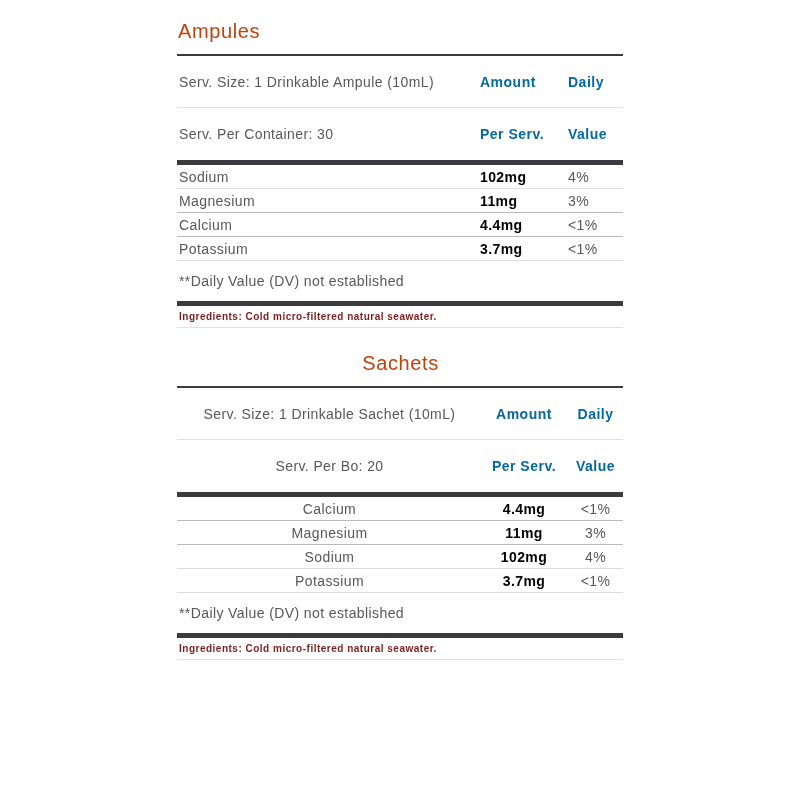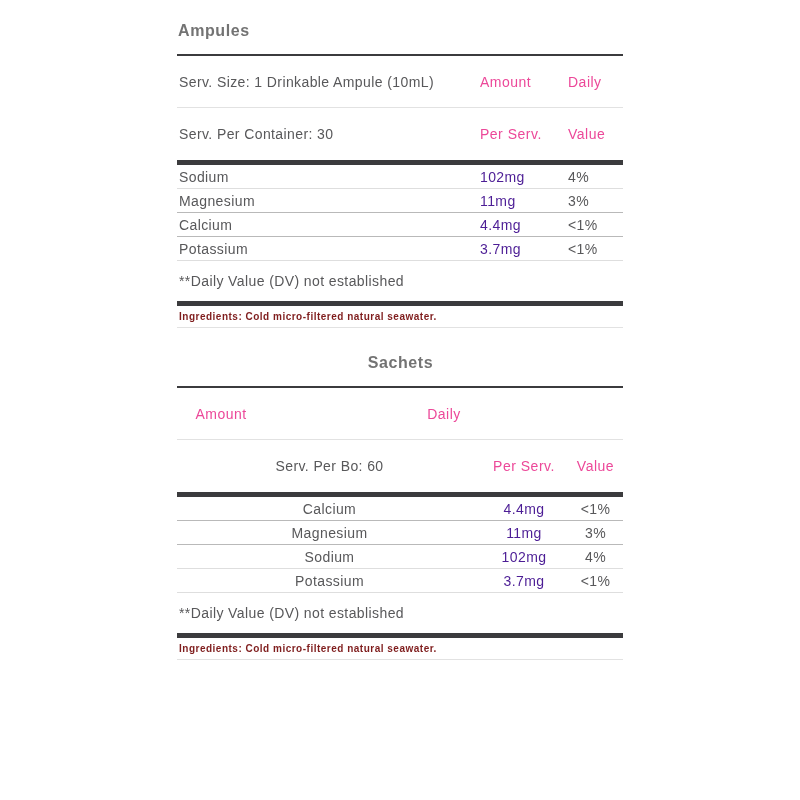--- a/index.html
+++ b/index.html
@@ -14,49 +14,49 @@
     width: 446px;
     margin: 0 auto;
     padding-top: 16px;
     color: #58585a;
   }
 
   .facts-table { width: 100%; }
   .facts-table.second { margin-top: 20px; text-align: center; }
 
   .table-title {
-    font-size: 16px;
+    font-size: 20px;
     line-height: 30px;
-    font-weight: 700;
+    font-weight: 400;
     letter-spacing: 0.6px;
-    color: #737373;
+    color: #c2410c;
     padding-left: 1px;
   }
   .title-rule {
     height: 2px;
     background: #3b3b3d;
     margin-top: 8px;
   }
 
   .row {
     display: flex;
     align-items: center;
     height: 24px;
     font-size: 14px;
     letter-spacing: 0.4px;
   }
   .row .cell-name   { flex: 0 0 303px; padding-left: 2px; color: #58585a; }
-  .row .cell-amount { flex: 0 0 88px;  color: #4c1d95; }
+  .row .cell-amount { flex: 0 0 88px;  color: #000000; font-weight: bold; }
   .row .cell-daily  { flex: 1;         color: #58585a; }
 
   .row.header-row { height: 52px; }
   .row.header-row .cell-amount,
   .row.header-row .cell-daily {
-    font-weight: 400;
-    color: #ec4899;
+    font-weight: 700;
+    color: #0369a1;
     letter-spacing: 0.5px;
   }
   .thin-rule-row { border-bottom: 1px solid #e2e2e2; }
 
   .thick-bar { height: 5px; background: #3b3b3d; }
 
   .nutrient-row { border-bottom: 1px solid #b9b9b9; }
   .nutrient-row.light-sep { border-bottom-color: #dedede; }
 
   .footnote-row {
@@ -130,26 +130,27 @@
     <div class="thick-bar"></div>
 
     <div class="ingredients-row">Ingredients: Cold micro-filtered natural seawater.</div>
   </section>
 
   <section class="facts-table second">
     <h1 class="table-title">Sachets</h1>
     <div class="title-rule"></div>
 
     <div class="row header-row thin-rule-row">
+      <span class="cell-name">Serv. Size: 1 Drinkable Sachet (10mL)</span>
       <span class="cell-amount">Amount</span>
       <span class="cell-daily">Daily</span>
     </div>
 
     <div class="row header-row">
-      <span class="cell-name">Serv. Per Bo: 60</span>
+      <span class="cell-name">Serv. Per Bo: 20</span>
       <span class="cell-amount">Per Serv.</span>
       <span class="cell-daily">Value</span>
     </div>
 
     <div class="thick-bar"></div>
 
     <div class="row nutrient-row">
       <span class="cell-name">Calcium</span>
       <span class="cell-amount">4.4mg</span>
       <span class="cell-daily">&lt;1%</span>

